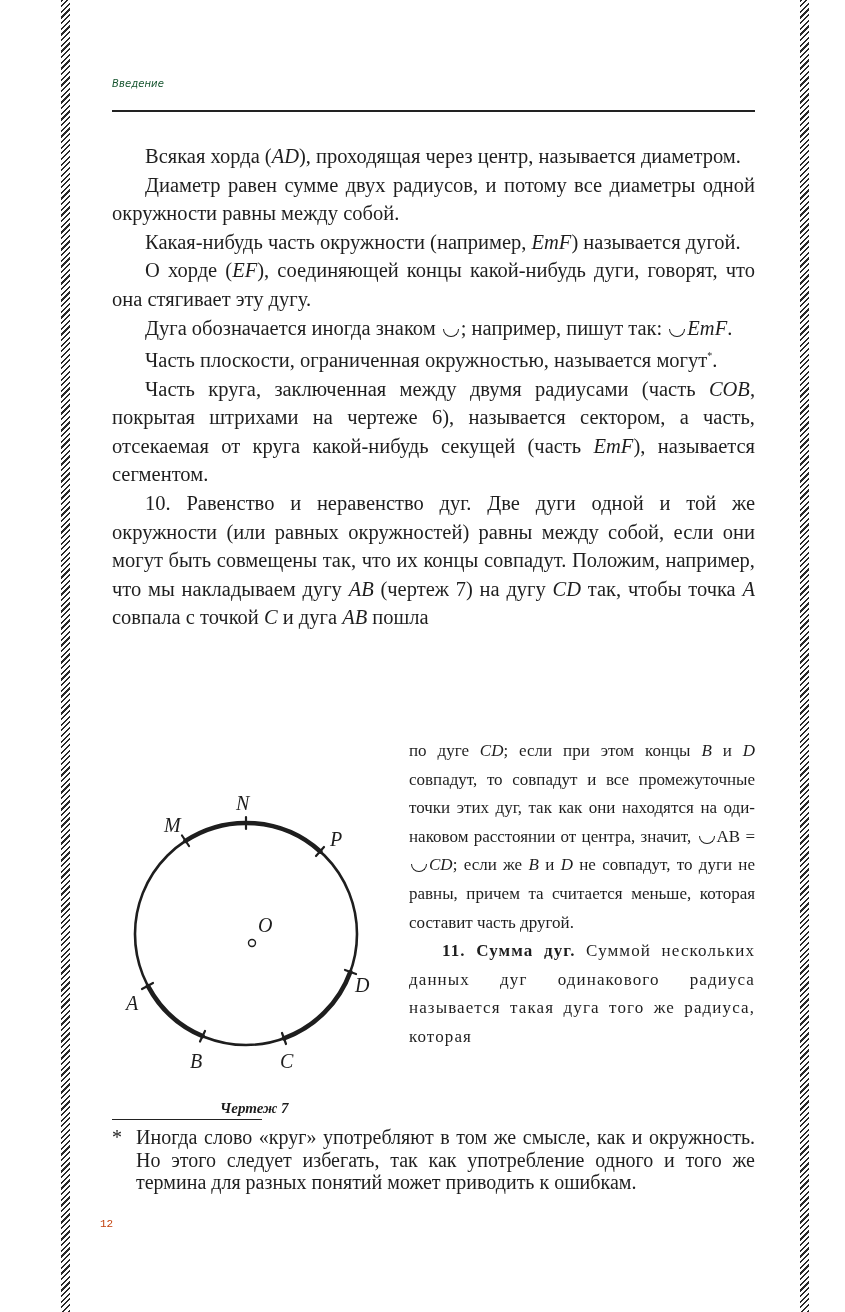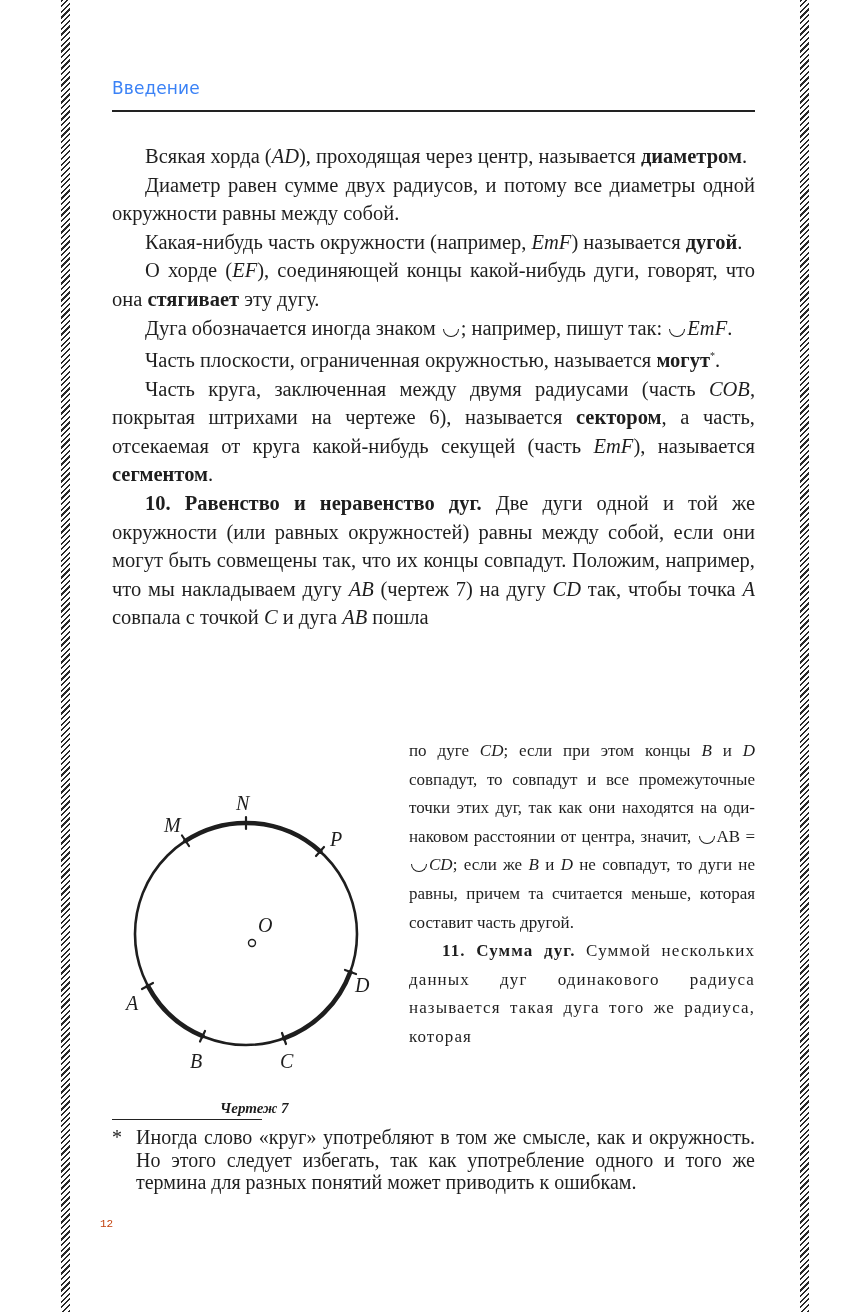--- a/index.html
+++ b/index.html
@@ -1,25 +1,25 @@
 <!DOCTYPE html>
 <html><head>
 <meta charset="utf-8">
 <style>
   html,body{margin:0;padding:0;background:#fff;}
   body{width:845px;height:1312px;position:relative;overflow:hidden;color:#1e1e1e;}
   .hatch{position:absolute;top:0;width:9px;height:1312px;
     background:repeating-linear-gradient(135deg,#2a2a2a 0px,#2a2a2a 1.6px,#fff 1.6px,#fff 4px);}
   .hatch.left{left:61px;}
   .hatch.right{left:800px;}
-  .running-head{position:absolute;left:112px;top:78px;font-family:"DejaVu Sans",sans-serif;font-size:17px;color:#3b82f6;letter-spacing:0.1px;}
+  .running-head{position:absolute;left:112px;top:78px;font-family:"DejaVu Sans",sans-serif;font-size:10px;color:#14532d;letter-spacing:0.1px;font-style:italic;}
   .head-rule{position:absolute;left:112px;top:110px;width:643px;height:1.5px;background:#222;}
   .body{position:absolute;left:112px;top:142px;width:643px;font-family:"Liberation Serif",serif;font-size:20.5px;line-height:28.6px;color:#1e1e1e;}
   .body p{margin:0;text-indent:33px;text-align:justify;text-align-last:left;}
-  .body b{font-weight:bold;}
+  .body b{font-weight:normal;}
   .body i{font-style:italic;}
   .arc{display:inline-block;width:14px;height:7px;border:1.6px solid #1e1e1e;border-top:none;border-radius:0 0 9px 9px;vertical-align:-2px;margin:0 2px;}
   sup.fn{font-size:10px;}
   .wrap-zone{position:absolute;left:112px;top:742px;width:643px;height:370px;}
   .figure{position:absolute;left:0;top:30px;width:285px;height:340px;}
   .fig-caption{position:absolute;left:100px;top:328px;font-family:"Liberation Serif",serif;font-style:italic;font-weight:bold;font-size:15px;color:#1e1e1e;margin-left:8px;}
   .side-col{position:absolute;left:297px;top:-5px;width:346px;font-family:"Liberation Serif",serif;font-size:17px;line-height:28.6px;color:#1e1e1e;}
   .side-col p{margin:0;text-align:justify;}
   .side-col p.indent{text-indent:33px;}
   .side-col .sp{letter-spacing:1.1px;}

